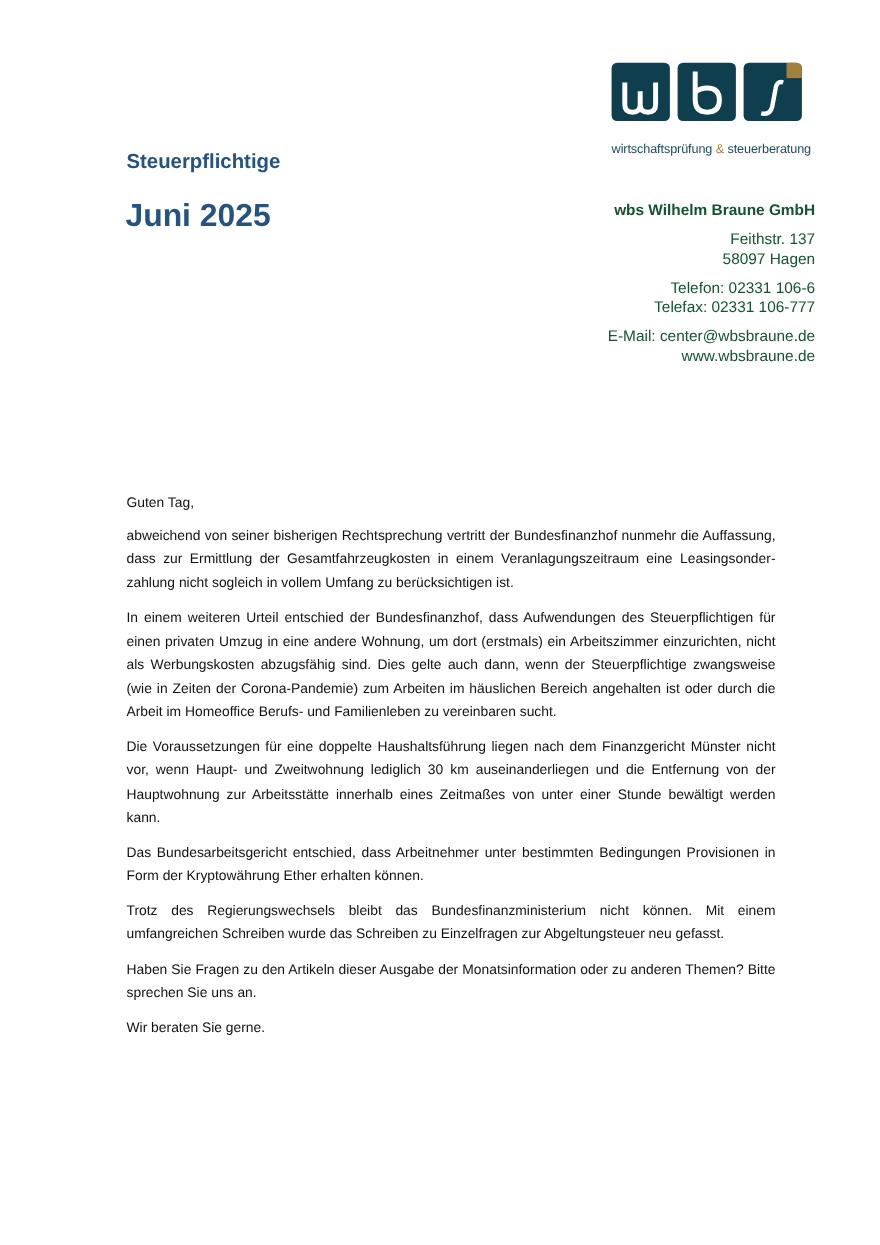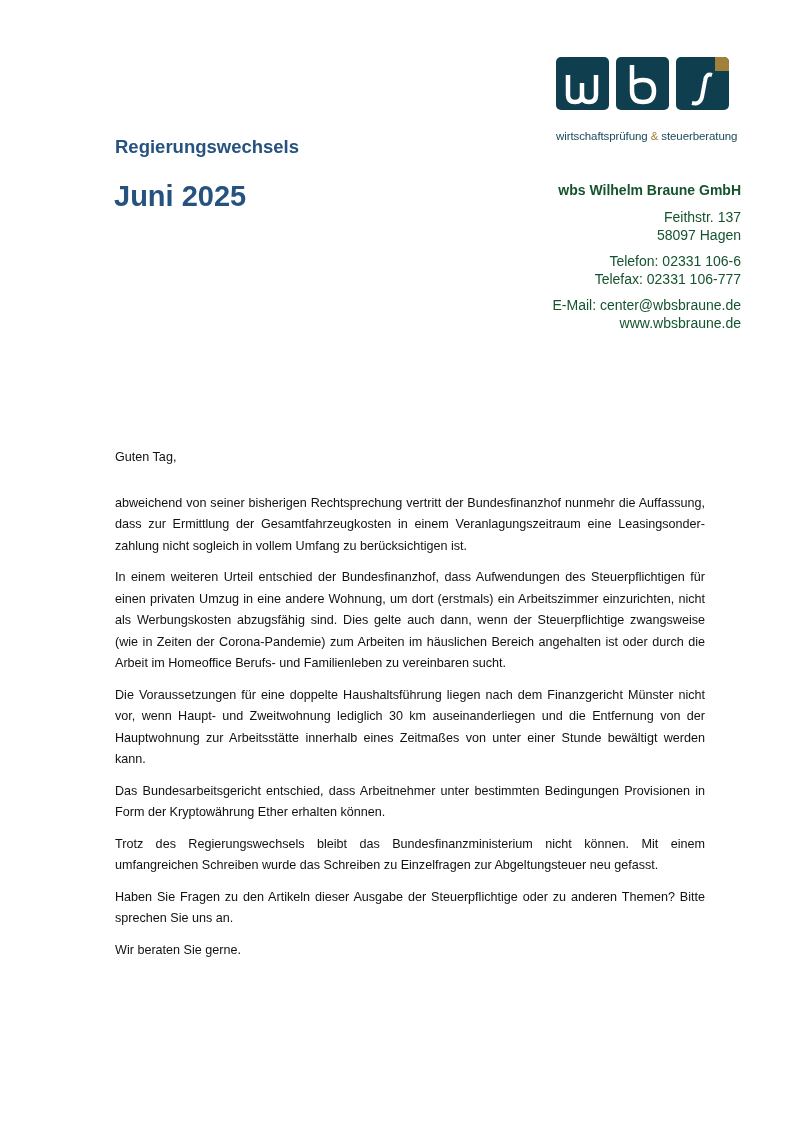--- a/index.html
+++ b/index.html
@@ -17,21 +17,21 @@
 
     .title-label { position: absolute; left: 115px; top: 136px; font-size: 18.5px; font-weight: bold; color: #25527f; }
     .title-month { position: absolute; left: 114px; top: 180px; font-size: 29px; font-weight: bold; color: #25527f; }
 
     .address { position: absolute; right: 59px; top: 181px; text-align: right; font-size: 14px; line-height: 18px; color: #14532d; }
     .address .company { font-weight: bold; font-size: 14px; margin-bottom: 9px; }
     .address .block { margin-bottom: 8px; }
 
     .letter { position: absolute; left: 115px; top: 447px; width: 590px; font-size: 12.6px; line-height: 21.5px; color: #111; }
     .letter p { margin: 0 0 10px 0; text-align: justify; }
-    .letter p.greeting { margin-bottom: 24px; }
+    .letter p.greeting { margin-bottom: 8px; }
   </style>
 </head>
 <body>
 
 <div class="logo">
   <div class="logo-tiles">
     <div class="tile">
       <svg width="53" height="53" viewBox="0 0 53 53">
         <path d="M12 18 V38 Q12 45 19 45 Q26 45 26 38 V26 M26 38 Q26 45 33 45 Q40 45 40 38 V18" fill="none" stroke="#ffffff" stroke-width="4.5" stroke-linecap="butt"></path>
       </svg>
@@ -48,21 +48,21 @@
       </svg>
     </div>
   </div>
   <div class="logo-tagline">
     <span>wirtschaftsprüfung</span>
     <span class="amp">&amp;</span>
     <span>steuerberatung</span>
   </div>
 </div>
 
-<div class="title-label">Regierungswechsels</div>
+<div class="title-label">Steuerpflichtige</div>
 <div class="title-month">Juni 2025</div>
 
 <div class="address">
   <div class="company">wbs Wilhelm Braune GmbH</div>
   <div class="block">
     <div>Feithstr. 137</div>
     <div>58097 Hagen</div>
   </div>
   <div class="block">
     <div>Telefon: 02331 106-6</div>
@@ -74,15 +74,15 @@
   </div>
 </div>
 
 <div class="letter">
   <p class="greeting">Guten Tag,</p>
   <p>abweichend von seiner bisherigen Rechtsprechung vertritt der Bundesfinanzhof nunmehr die Auffassung, dass zur Ermittlung der Gesamtfahrzeugkosten in einem Veranlagungszeitraum eine Leasingsonder­zahlung nicht sogleich in vollem Umfang zu berücksichtigen ist.</p>
   <p>In einem weiteren Urteil entschied der Bundesfinanzhof, dass Aufwendungen des Steuerpflichtigen für einen privaten Umzug in eine andere Wohnung, um dort (erstmals) ein Arbeitszimmer einzurichten, nicht als Werbungskosten abzugsfähig sind. Dies gelte auch dann, wenn der Steuerpflichtige zwangsweise (wie in Zeiten der Corona-Pandemie) zum Arbeiten im häuslichen Bereich angehalten ist oder durch die Arbeit im Homeoffice Berufs- und Familienleben zu vereinbaren sucht.</p>
   <p>Die Voraussetzungen für eine doppelte Haushaltsführung liegen nach dem Finanzgericht Münster nicht vor, wenn Haupt- und Zweitwohnung lediglich 30 km auseinanderliegen und die Entfernung von der Hauptwohnung zur Arbeitsstätte innerhalb eines Zeitmaßes von unter einer Stunde bewältigt werden kann.</p>
   <p>Das Bundesarbeitsgericht entschied, dass Arbeitnehmer unter bestimmten Bedingungen Provisionen in Form der Kryptowährung Ether erhalten können.</p>
   <p>Trotz des Regierungswechsels bleibt das Bundesfinanzministerium nicht können. Mit einem umfangreichen Schreiben wurde das Schreiben zu Einzelfragen zur Abgeltungsteuer neu gefasst.</p>
-  <p>Haben Sie Fragen zu den Artikeln dieser Ausgabe der Steuerpflichtige oder zu anderen Themen? Bitte sprechen Sie uns an.</p>
+  <p>Haben Sie Fragen zu den Artikeln dieser Ausgabe der Monatsinformation oder zu anderen Themen? Bitte sprechen Sie uns an.</p>
   <p>Wir beraten Sie gerne.</p>
 </div>
 
 </body></html>

